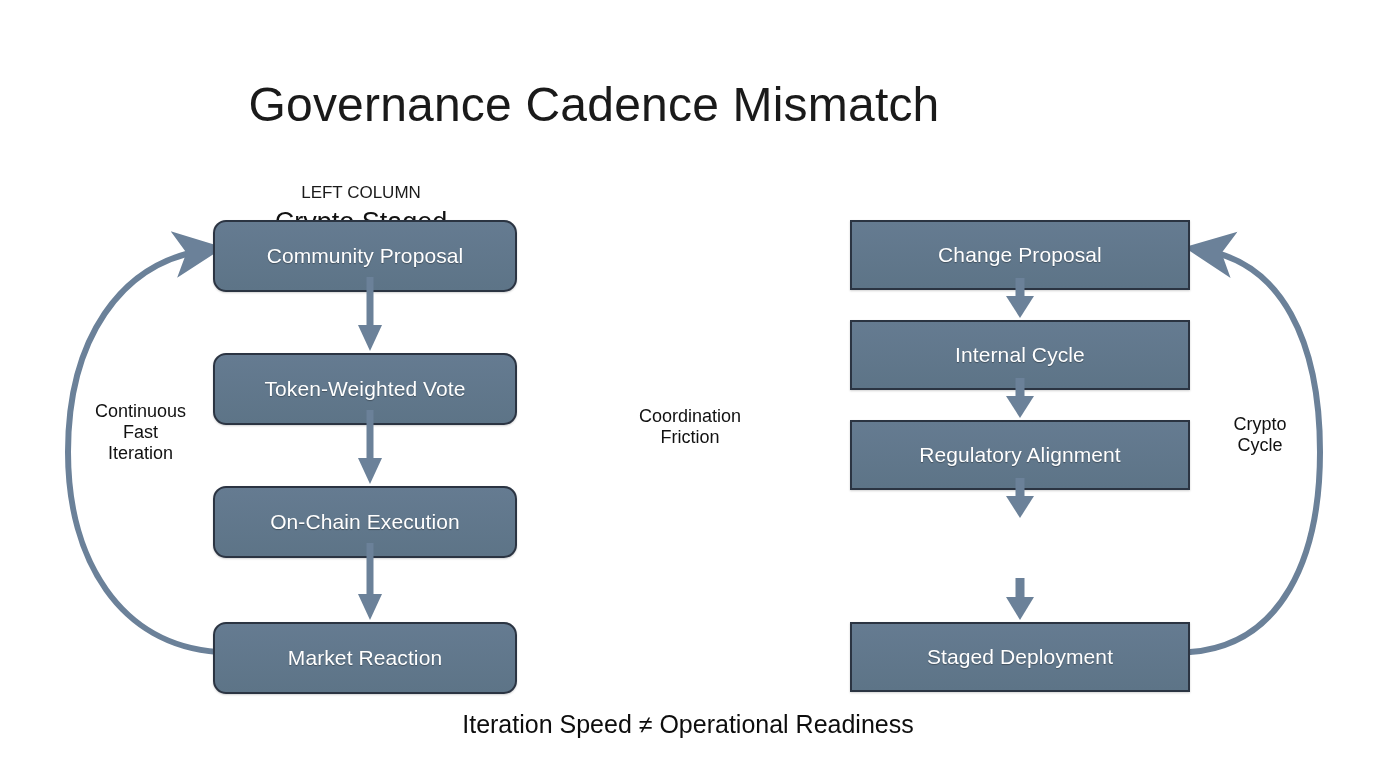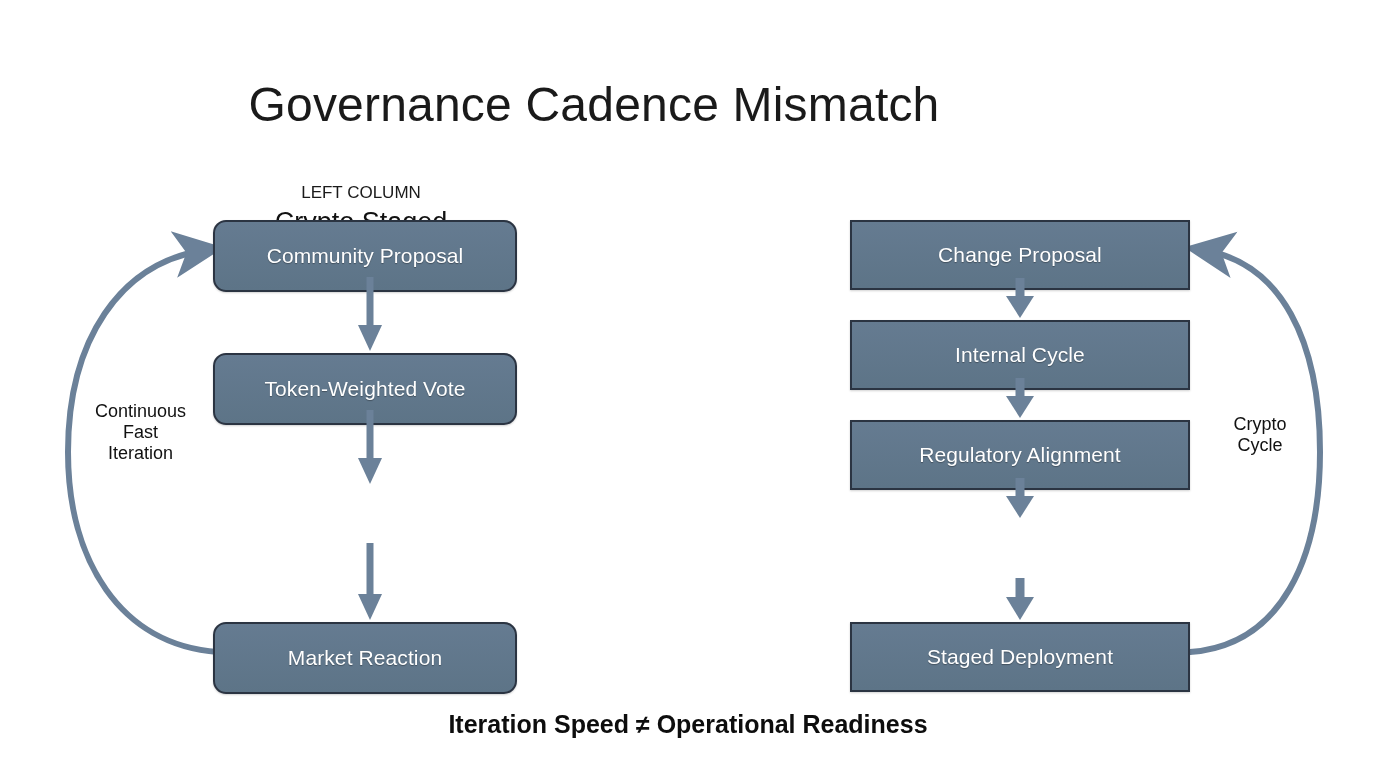--- a/index.html
+++ b/index.html
@@ -92,21 +92,21 @@
   #label-friction   { left: 580px; top: 406px; width: 220px; }
   #label-slower     { left: 1200px; top: 414px; width: 120px; }
 
   #footer {
     position: absolute;
     left: 0;
     top: 710px;
     width: 1376px;
     text-align: center;
     font-size: 25px;
-    font-weight: bold;
+    font-weight: normal;
     color: #0d0d0d;
   }
 </style>
 </head>
 <body>
 
 <div id="stage">
 
   <svg id="arcs" viewBox="0 0 1376 768">
     <defs>
@@ -126,20 +126,21 @@
   <div id="title">Governance Cadence Mismatch</div>
 
   <div id="head-left" class="col-head">
     <div class="col-kicker">LEFT COLUMN</div>
     <div class="col-name">Crypto Staged</div>
   </div>
 
 
   <div class="node left" style="top:220px">Community Proposal</div>
   <div class="node left" style="top:353px">Token-Weighted Vote</div>
+  <div class="node left" style="top:486px">On-Chain Execution</div>
   <div class="node left" style="top:622px">Market Reaction</div>
 
   <svg class="vconn" style="left:350px; top:277px; height:76px" viewBox="0 0 40 76">
     <path d="M20,0 L20,50" stroke="#6b8199" stroke-width="7" fill="none"></path>
     <path d="M8,48 L32,48 L20,74 Z" fill="#6b8199"></path>
   </svg>
   <svg class="vconn" style="left:350px; top:410px; height:76px" viewBox="0 0 40 76">
     <path d="M20,0 L20,50" stroke="#6b8199" stroke-width="7" fill="none"></path>
     <path d="M8,48 L32,48 L20,74 Z" fill="#6b8199"></path>
   </svg>
@@ -169,20 +170,24 @@
     <path d="M20,0 L20,21" stroke="#6b8199" stroke-width="9" fill="none"></path>
     <path d="M6,19 L34,19 L20,42 Z" fill="#6b8199"></path>
   </svg>
 
   <div id="label-continuous" class="side-label">
     <div>Continuous</div>
     <div>Fast</div>
     <div>Iteration</div>
   </div>
 
+  <div id="label-friction" class="side-label">
+    <div>Coordination</div>
+    <div>Friction</div>
+  </div>
 
   <div id="label-slower" class="side-label">
     <div>Crypto</div>
     <div>Cycle</div>
   </div>
 
   <div id="footer">Iteration Speed ≠ Operational Readiness</div>
 
 </div>
 

